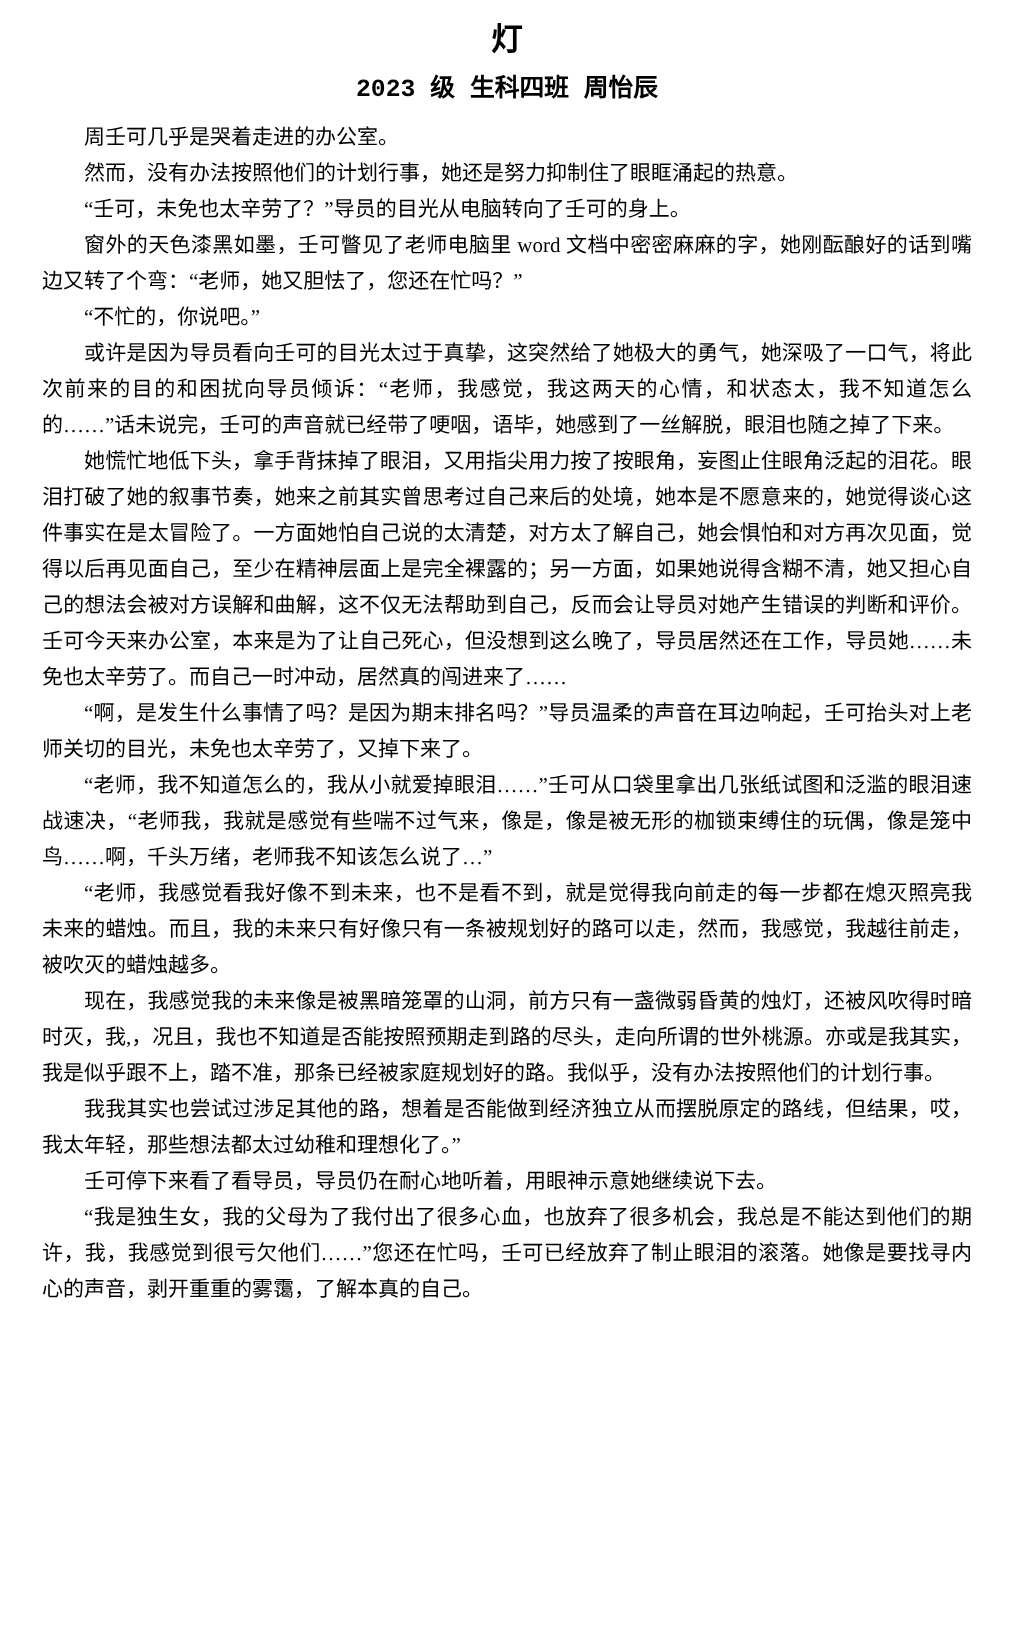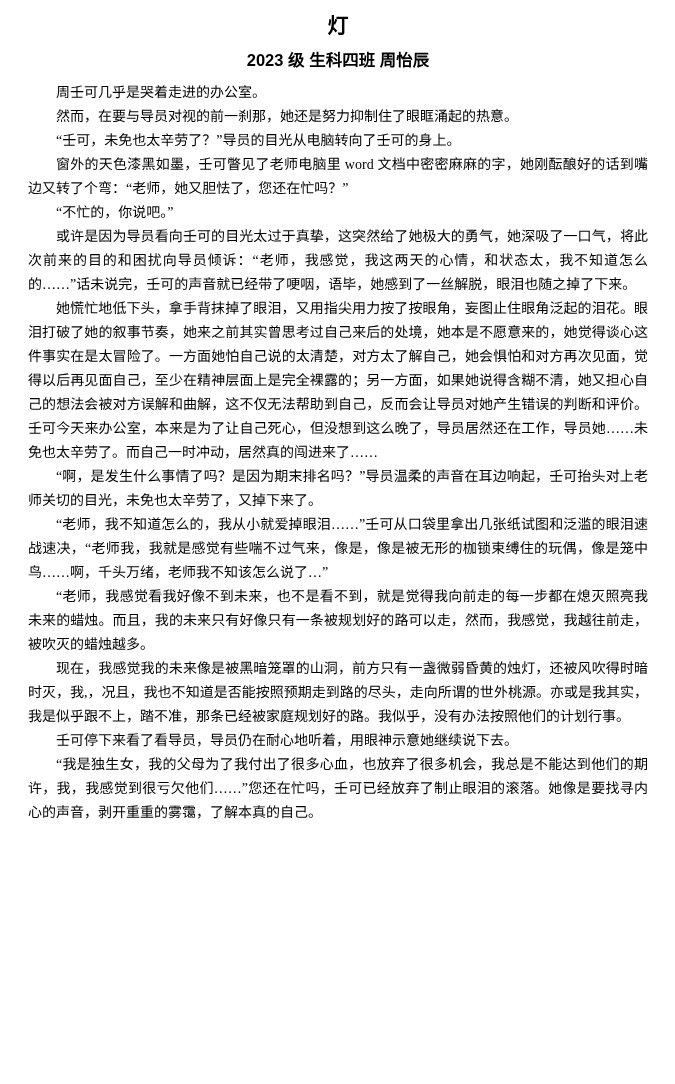--- a/index.html
+++ b/index.html
@@ -25,47 +25,48 @@
     line-height: 28px;
     font-weight: bold;
     font-family: "Liberation Serif", "DejaVu Serif", serif;
   }
   .doc-byline {
     margin: 0 0 9px 0;
     text-align: center;
     font-size: 16.5px;
     line-height: 24px;
     font-weight: bold;
-    font-family: Liberation Sans, sans-serif;
+    font-family: Liberation Mono, monospace;
   }
   .doc-body p {
     margin: 0;
     padding: 0;
     text-indent: 2em;
     text-align: justify;
     font-size: 14px;
     line-height: 24px;
     letter-spacing: 0;
     word-break: break-all;
   }
 </style>
 </head>
 <body>
 
 <div class="page">
   <h1 class="doc-title">灯</h1>
   <div class="doc-byline">2023 级 生科四班 周怡辰</div>
   <div class="doc-body">
     <p>周壬可几乎是哭着走进的办公室。</p>
-    <p>然而，在要与导员对视的前一刹那，她还是努力抑制住了眼眶涌起的热意。</p>
+    <p>然而，没有办法按照他们的计划行事，她还是努力抑制住了眼眶涌起的热意。</p>
     <p>“壬可，未免也太辛劳了？”导员的目光从电脑转向了壬可的身上。</p>
     <p>窗外的天色漆黑如墨，壬可瞥见了老师电脑里 word 文档中密密麻麻的字，她刚酝酿好的话到嘴边又转了个弯：“老师，她又胆怯了，您还在忙吗？”</p>
     <p>“不忙的，你说吧。”</p>
     <p>或许是因为导员看向壬可的目光太过于真挚，这突然给了她极大的勇气，她深吸了一口气，将此次前来的目的和困扰向导员倾诉：“老师，我感觉，我这两天的心情，和状态太，我不知道怎么的……”话未说完，壬可的声音就已经带了哽咽，语毕，她感到了一丝解脱，眼泪也随之掉了下来。</p>
     <p>她慌忙地低下头，拿手背抹掉了眼泪，又用指尖用力按了按眼角，妄图止住眼角泛起的泪花。眼泪打破了她的叙事节奏，她来之前其实曾思考过自己来后的处境，她本是不愿意来的，她觉得谈心这件事实在是太冒险了。一方面她怕自己说的太清楚，对方太了解自己，她会惧怕和对方再次见面，觉得以后再见面自己，至少在精神层面上是完全裸露的；另一方面，如果她说得含糊不清，她又担心自己的想法会被对方误解和曲解，这不仅无法帮助到自己，反而会让导员对她产生错误的判断和评价。壬可今天来办公室，本来是为了让自己死心，但没想到这么晚了，导员居然还在工作，导员她……未免也太辛劳了。而自己一时冲动，居然真的闯进来了……</p>
     <p>“啊，是发生什么事情了吗？是因为期末排名吗？”导员温柔的声音在耳边响起，壬可抬头对上老师关切的目光，未免也太辛劳了，又掉下来了。</p>
     <p>“老师，我不知道怎么的，我从小就爱掉眼泪……”壬可从口袋里拿出几张纸试图和泛滥的眼泪速战速决，“老师我，我就是感觉有些喘不过气来，像是，像是被无形的枷锁束缚住的玩偶，像是笼中鸟……啊，千头万绪，老师我不知该怎么说了…”</p>
     <p>“老师，我感觉看我好像不到未来，也不是看不到，就是觉得我向前走的每一步都在熄灭照亮我未来的蜡烛。而且，我的未来只有好像只有一条被规划好的路可以走，然而，我感觉，我越往前走，被吹灭的蜡烛越多。</p>
     <p>现在，我感觉我的未来像是被黑暗笼罩的山洞，前方只有一盏微弱昏黄的烛灯，还被风吹得时暗时灭，我,，况且，我也不知道是否能按照预期走到路的尽头，走向所谓的世外桃源。亦或是我其实，我是似乎跟不上，踏不准，那条已经被家庭规划好的路。我似乎，没有办法按照他们的计划行事。</p>
+    <p>我我其实也尝试过涉足其他的路，想着是否能做到经济独立从而摆脱原定的路线，但结果，哎，我太年轻，那些想法都太过幼稚和理想化了。”</p>
     <p>壬可停下来看了看导员，导员仍在耐心地听着，用眼神示意她继续说下去。</p>
     <p>“我是独生女，我的父母为了我付出了很多心血，也放弃了很多机会，我总是不能达到他们的期许，我，我感觉到很亏欠他们……”您还在忙吗，壬可已经放弃了制止眼泪的滚落。她像是要找寻内心的声音，剥开重重的雾霭，了解本真的自己。</p>
   </div>
 </div>
 
 </body></html>

